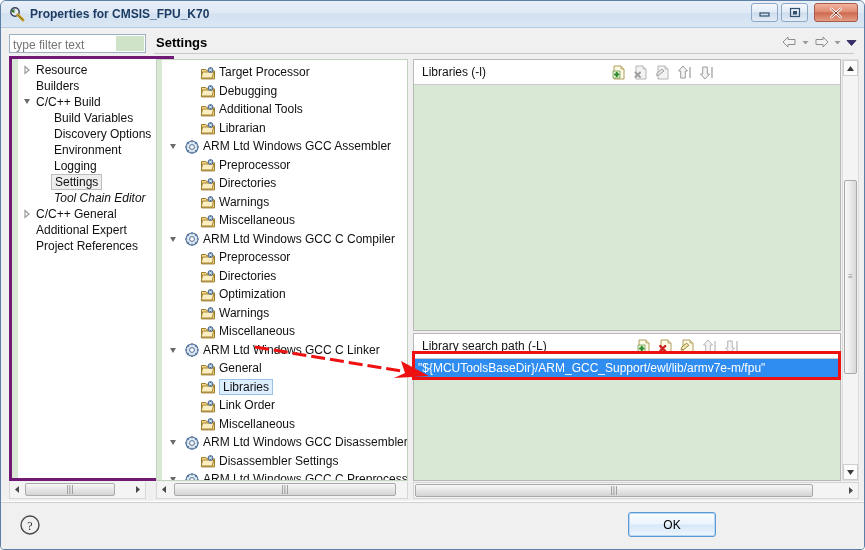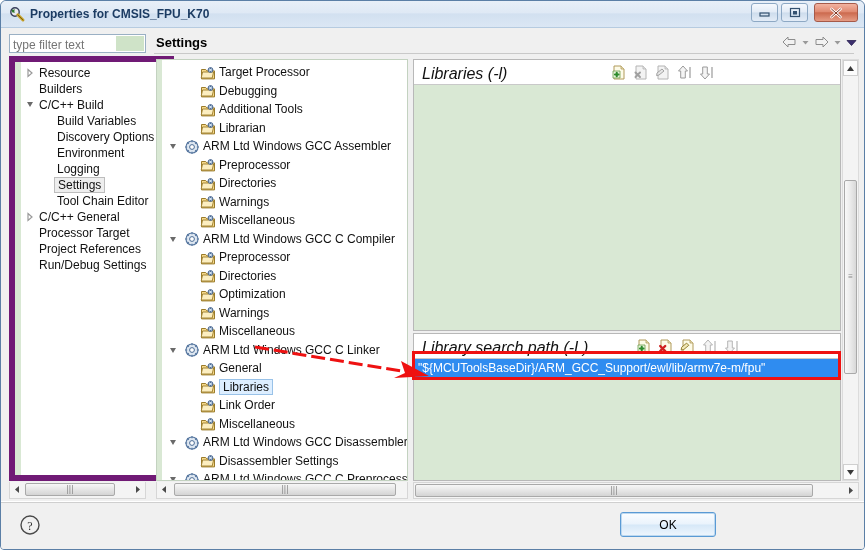--- a/index.html
+++ b/index.html
@@ -90,21 +90,21 @@
   #filter-green {
     position: absolute; right: 1px; top: 1px;
     width: 28px; height: 15px;
     background: #cfe3c8;
   }
 
   #left-tree {
     position: absolute; left: 8px; top: 55px;
     width: 165px; height: 425px;
     background: #ffffff;
-    border: 6px solid #701a75;
+    border: 3px solid #701a75;
     overflow: hidden;
   }
   #left-tree-bg {
     position: absolute; left: 0; top: 0;
     width: 137px; height: 425px;
     background: #d9e8d4;
   }
   #left-tree-inner {
     position: absolute; left: 6px; top: 0;
     width: 131px; height: 425px;
@@ -220,23 +220,22 @@
   #panel-libs { left: 412px; top: 58px; width: 428px; height: 272px; }
   #panel-search { left: 412px; top: 332px; width: 428px; height: 148px; }
   .rpanel-header {
     position: absolute; left: 0; top: 0;
     width: 100%; height: 25px;
     background: #ffffff;
     border-bottom: 1px solid #c9c9c9;
   }
   .rpanel-title {
     position: absolute; left: 8px; top: 5px;
-    font-size: 16px; color: #111;
+    font-size: 12px; color: #111;
     white-space: nowrap;
-    font-style: italic;
   }
   .rpanel-tools {
     position: absolute; top: 4px;
     display: flex; gap: 5px; align-items: center;
   }
   .tool-ic { width: 17px; height: 17px; display:block; }
   .rpanel-body {
     position: absolute; left: 0; top: 25px;
     width: 100%; bottom: 0;
     background: #d9e8d4;
@@ -296,21 +295,21 @@
   #bottom-line {
     position: absolute; left: 0; top: 0;
     width: 863px; height: 1px; background: #cfcfcf;
   }
   #help-icon {
     position: absolute; left: 18px; top: 12px;
     width: 22px; height: 22px;
   }
   .dlg-btn {
     position: absolute; top: 10px;
-    width: 96px; height: 25px;
+    width: 88px; height: 25px;
     font-size: 12px;
     font-family: "Liberation Sans", sans-serif;
     border-radius: 3px;
     cursor: default;
     display: flex; align-items: center; justify-content: center;
   }
   #btn-ok {
     right: 148px;
     border: 1px solid #5a9ad4;
     background: linear-gradient(to bottom, #fbfdff 0%, #eaf3fc 48%, #d6e8f8 52%, #eff6fd 100%);
@@ -438,36 +437,33 @@
         <div class="ltree-item" style="top: 83px; position: absolute; left: 0px; right: 0px;">
           <span class="ltree-label" style="left: 36px;">Environment</span>
         </div>
         <div class="ltree-item" style="top: 99px; position: absolute; left: 0px; right: 0px;">
           <span class="ltree-label" style="left: 36px;">Logging</span>
         </div>
         <div class="ltree-item" style="top: 115px; position: absolute; left: 0px; right: 0px;">
           <span class="ltree-label sel" style="left: 36px;">Settings</span>
         </div>
         <div class="ltree-item" style="top: 131px; position: absolute; left: 0px; right: 0px;">
-          <span class="ltree-label" style="left: 36px;">Tool Chain Editor</span>
+          <span class="ltree-label" style="left: 36px; font-style: italic;">Tool Chain Editor</span>
         </div>
         <div class="ltree-item" style="top: 147px; position: absolute; left: 0px; right: 0px;">
           <span class="twisty" style="left: 4px;"><svg width="10" height="16" viewBox="0 0 10 16">
               <path d="M3 4.5 L7 8 L3 11.5 Z" fill="none" stroke="#9a9a9a" stroke-width="1.2"></path>
             </svg></span>
           <span class="ltree-label" style="left: 18px;">C/C++ General</span>
         </div>
         <div class="ltree-item" style="top: 163px; position: absolute; left: 0px; right: 0px;">
-          <span class="ltree-label" style="left: 18px;">Processor Target</span>
+          <span class="ltree-label" style="left: 18px;">Additional Expert</span>
         </div>
         <div class="ltree-item" style="top: 179px; position: absolute; left: 0px; right: 0px;">
           <span class="ltree-label" style="left: 18px;">Project References</span>
-        </div>
-        <div class="ltree-item" style="top: 195px; position: absolute; left: 0px; right: 0px;">
-          <span class="ltree-label" style="left: 18px;">Run/Debug Settings</span>
         </div>
       </div>
   </div>
 
   <div id="left-hscroll">
     <span class="hs-arrow-l">
       <svg width="7" height="9" viewBox="0 0 7 9">
           <path d="M5 1 L1 4.5 L5 8 Z" fill="#4a4a4a"></path>
         </svg>
     </span>

